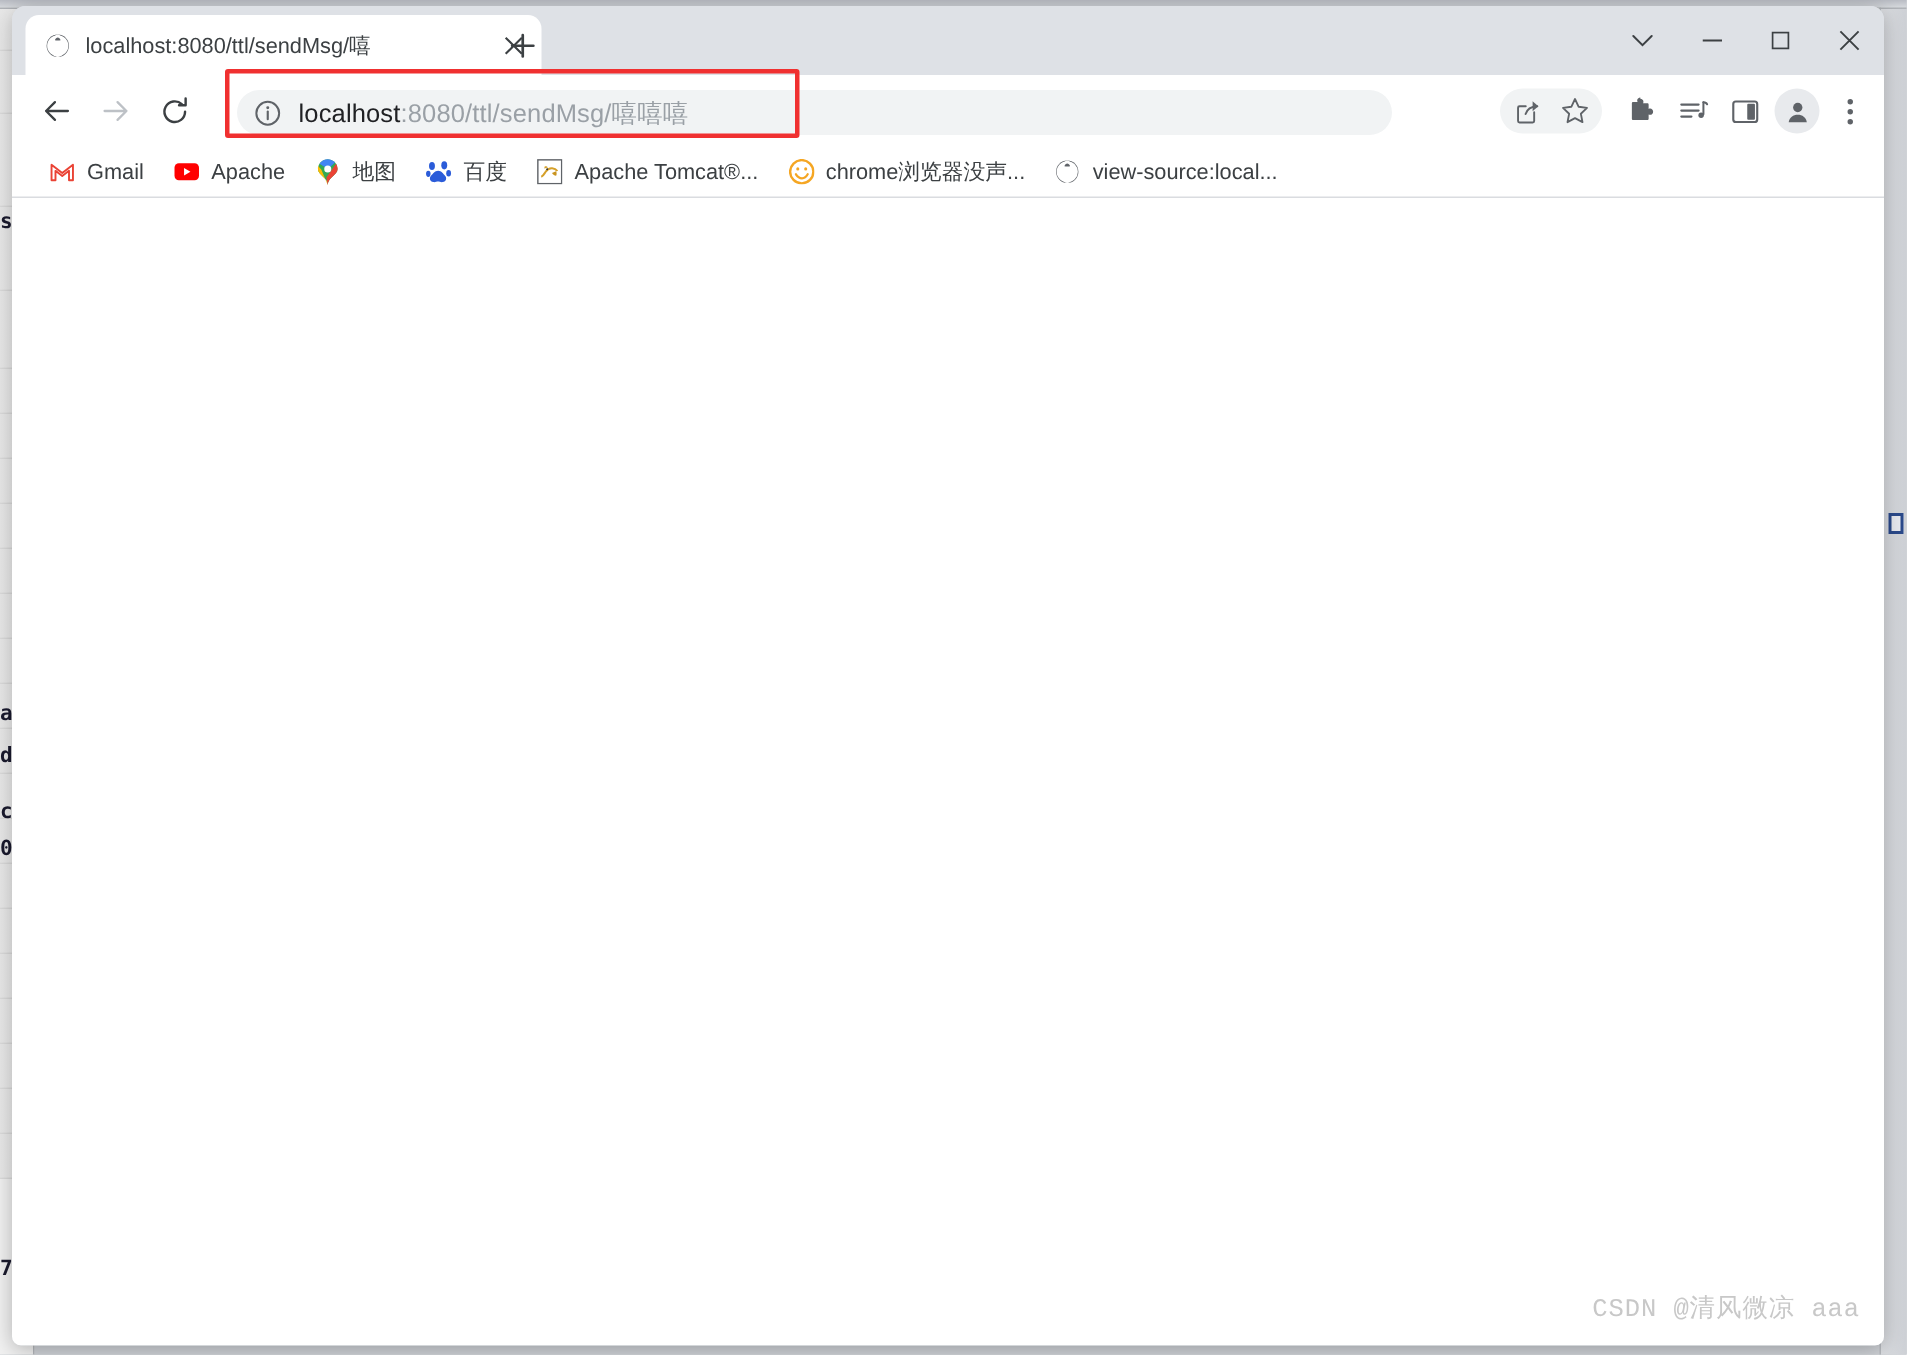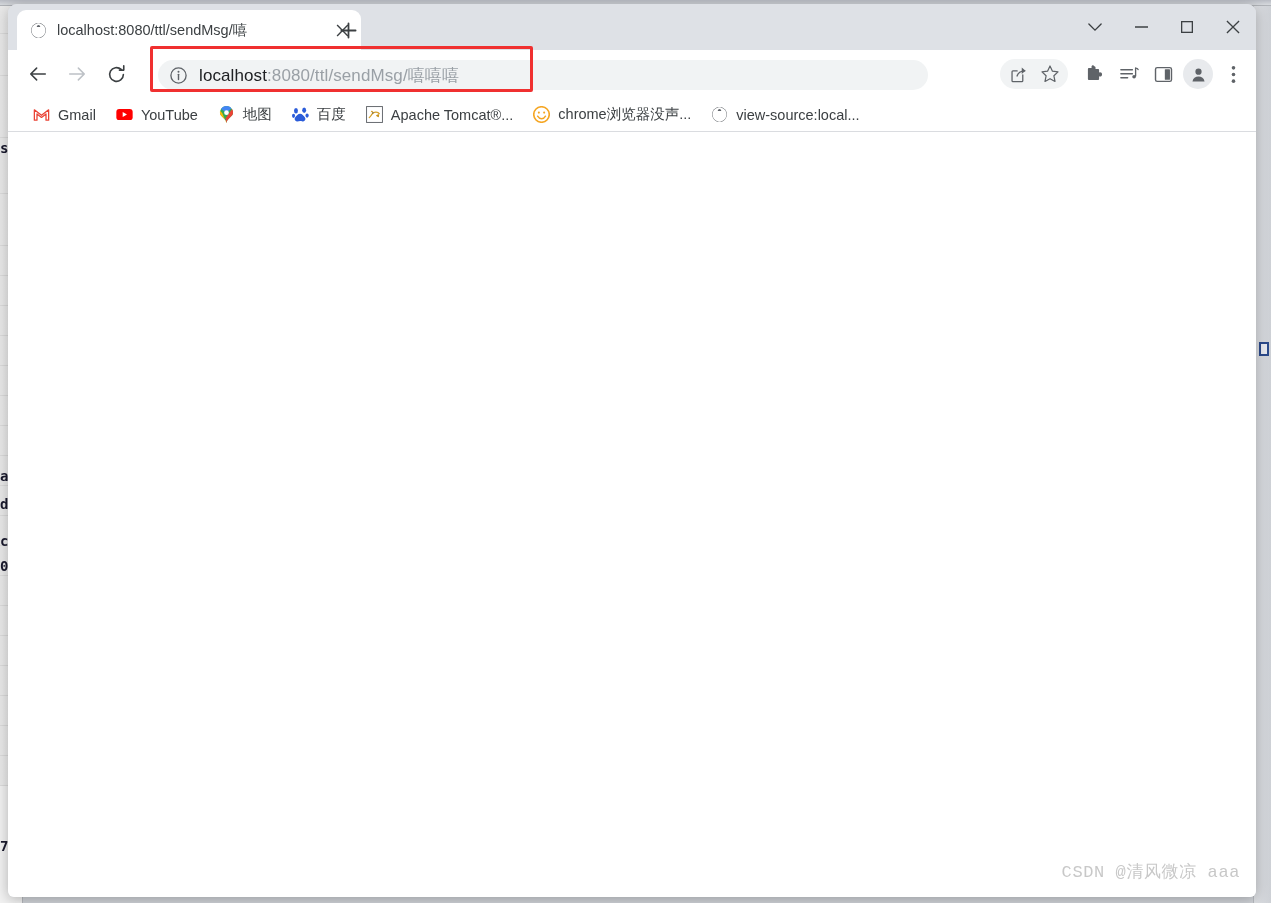--- a/index.html
+++ b/index.html
@@ -467,21 +467,21 @@
       <span class="bm-label">Gmail</span>
     </div>
 
     <div class="bm">
       <span class="bm-ico">
         <svg width="18" height="13" viewBox="0 0 20 14">
           <rect x="0.4" y="0.4" width="19.2" height="13.2" rx="3.4" fill="#ff0000"></rect>
           <path d="M7.9 4.1l5 2.9-5 2.9z" fill="#ffffff"></path>
         </svg>
       </span>
-      <span class="bm-label">YouTube</span>
+      <span class="bm-label">Apache</span>
     </div>
 
     <div class="bm">
       <span class="bm-ico">
         <svg width="15" height="18" viewBox="0 0 16 19">
           <path d="M8 18.4C8 13 15 11.4 15 7A7 7 0 101 7c0 4.4 7 6 7 11.4z" fill="#34a853"></path>
           <path d="M2.1 3.2C3.4 1.3 5.6 0 8 0c2 0 3.9.9 5.2 2.3L8.2 7z" fill="#4285f4"></path>
           <path d="M1.1 4.9C1 5.6 1 6.3 1 7c0 4.4 7 6 7 11.4L3.4 7.3z" fill="#fbbc04"></path>
           <path d="M8 18.4C8 13 15 11.4 15 7c0-1.4-.4-2.7-1.1-3.8L7 13z" fill="#ea4335"></path>
           <circle cx="8" cy="7" r="2.5" fill="#ffffff"></circle>

